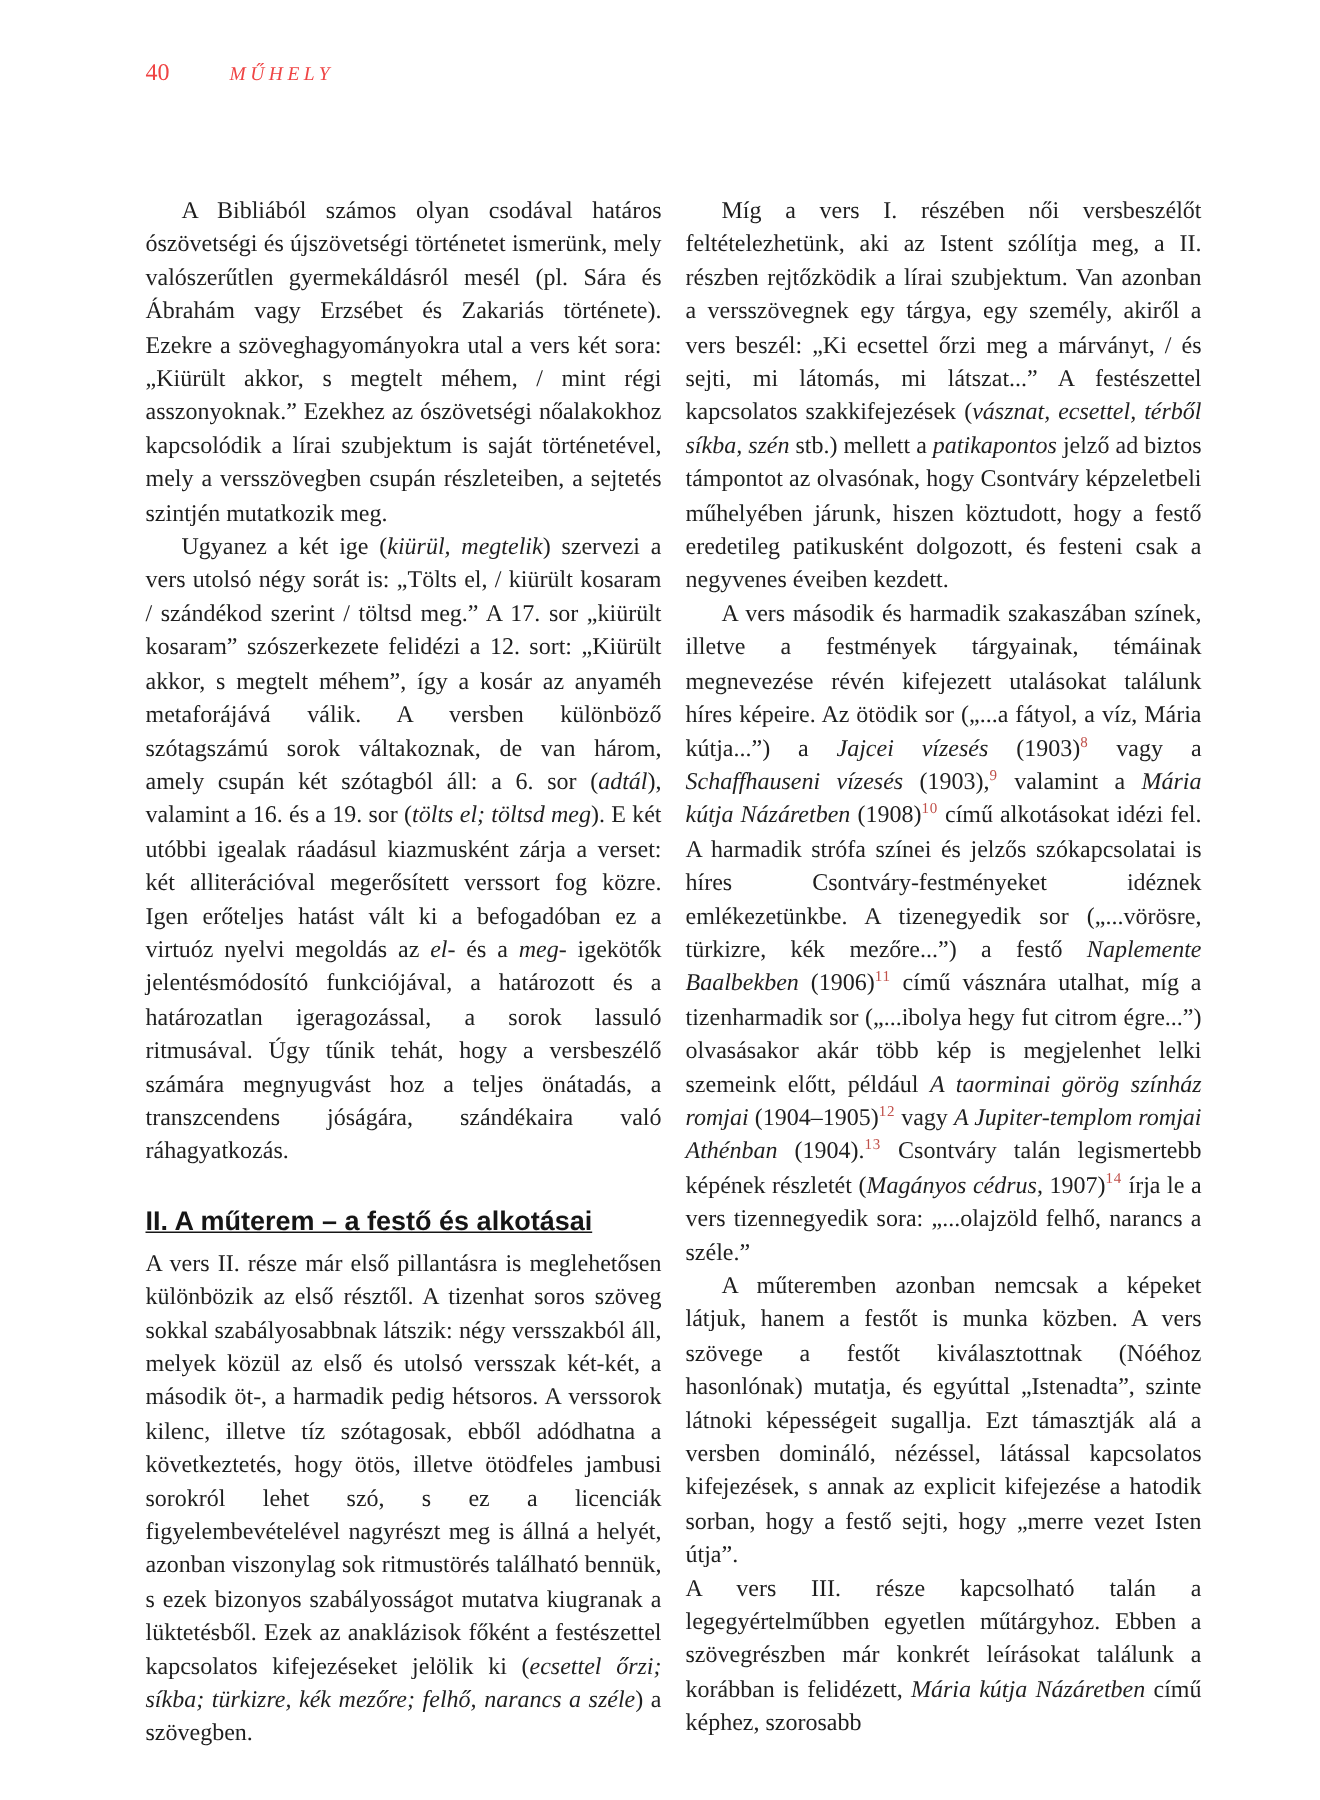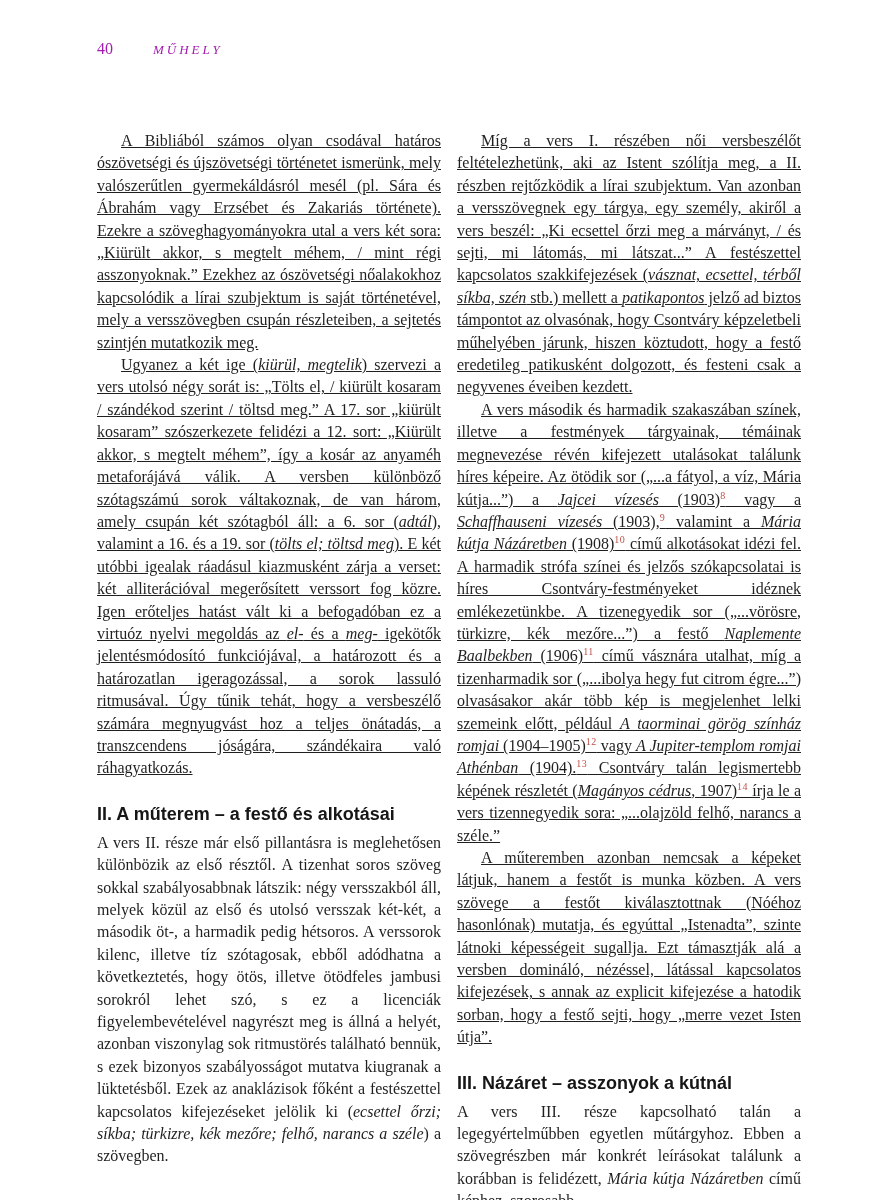--- a/index.html
+++ b/index.html
@@ -14,22 +14,22 @@
     background: #ffffff;
     overflow: hidden;
     font-family: "Liberation Serif", serif;
     color: #1f1f1f;
   }
   .page-header {
     position: absolute;
     top: 40px;
     left: 97px;
     display: flex;
-    align-items: flex-end;
-    color: #a21caf;
+    align-items: center;
+    color: #ef4444;
   }
   .page-number {
     font-size: 16px;
     font-family: "Liberation Serif", serif;
   }
   .journal-title {
     margin-left: 40px;
     font-size: 13px;
     font-style: italic;
     letter-spacing: 3px;
@@ -48,30 +48,30 @@
     flex: 0 0 344px;
   }
   .col p {
     margin: 0;
     font-size: 16px;
     line-height: 22.4px;
     text-align: justify;
   }
   .col p.ind {
     text-indent: 1.5em;
-    text-decoration: underline;
   }
   .col h2 {
     font-family: "Liberation Sans", sans-serif;
     font-weight: bold;
     font-size: 18px;
     line-height: 22px;
     color: #161616;
     margin: 23px 0 7px 0;
     text-align: left;
+    text-decoration: underline;
   }
   .it {
     font-style: italic;
   }
   sup.fn {
     color: #c0504a;
     font-size: 10px;
     line-height: 0;
     vertical-align: super;
     letter-spacing: 0.5px;
@@ -89,17 +89,16 @@
     <div class="col">
         <p class="ind"><span>A Bibliából számos olyan csodával határos ószövetségi és újszövetségi történetet ismerünk, mely valószerűtlen gyermekáldásról mesél (pl. Sára és Ábrahám vagy Erzsébet és Zakariás története). Ezekre a szöveghagyományokra utal a vers két sora: „Kiürült akkor, s megtelt méhem, / mint régi asszonyoknak.” Ezekhez az ószövetségi nőalakokhoz kapcsolódik a lírai szubjektum is saját történetével, mely a versszövegben csupán részleteiben, a sejtetés szintjén mutatkozik meg.</span></p>
         <p class="ind"><span>Ugyanez a két ige (</span><span class="it">kiürül, megtelik</span><span>) szervezi a vers utolsó négy sorát is: „Tölts el, / kiürült kosaram / szándékod szerint / töltsd meg.” A 17. sor „kiürült kosaram” szószerkezete felidézi a 12. sort: „Kiürült akkor, s megtelt méhem”, így a kosár az anyaméh metaforájává válik. A versben különböző szótagszámú sorok váltakoznak, de van három, amely csupán két szótagból áll: a 6. sor (</span><span class="it">adtál</span><span>), valamint a 16. és a 19. sor (</span><span class="it">tölts el; töltsd meg</span><span>). E két utóbbi igealak ráadásul kiazmusként zárja a verset: két alliterációval megerősített verssort fog közre. Igen erőteljes hatást vált ki a befogadóban ez a virtuóz nyelvi megoldás az </span><span class="it">el-</span><span> és a </span><span class="it">meg-</span><span> igekötők jelentésmódosító funkciójával, a határozott és a határozatlan igeragozással, a sorok lassuló ritmusával. Úgy tűnik tehát, hogy a versbeszélő számára megnyugvást hoz a teljes önátadás, a transzcendens jóságára, szándékaira való ráhagyatkozás.</span></p>
         <h2>II. A műterem – a festő és alkotásai</h2>
         <p><span>A vers II. része már első pillantásra is meglehetősen különbözik az első résztől. A tizenhat soros szöveg sokkal szabályosabbnak látszik: négy versszakból áll, melyek közül az első és utolsó versszak két-két, a második öt-, a harmadik pedig hétsoros. A verssorok kilenc, illetve tíz szótagosak, ebből adódhatna a következtetés, hogy ötös, illetve ötödfeles jambusi sorokról lehet szó, s ez a licenciák figyelembevételével nagyrészt meg is állná a helyét, azonban viszonylag sok ritmustörés található bennük, s ezek bizonyos szabályosságot mutatva kiugranak a lüktetésből. Ezek az anaklázisok főként a festészettel kapcsolatos kifejezéseket jelölik ki (</span><span class="it">ecsettel őrzi; síkba; türkizre, kék mezőre; felhő, narancs a széle</span><span>) a szövegben.</span></p>
       </div>
     <div class="col">
         <p class="ind"><span>Míg a vers I. részében női versbeszélőt feltételezhetünk, aki az Istent szólítja meg, a II. részben rejtőzködik a lírai szubjektum. Van azonban a versszövegnek egy tárgya, egy személy, akiről a vers beszél: „Ki ecsettel őrzi meg a márványt, / és sejti, mi látomás, mi látszat...” A festészettel kapcsolatos szakkifejezések (</span><span class="it">vásznat, ecsettel, térből síkba, szén</span><span> stb.) mellett a </span><span class="it">patikapontos</span><span> jelző ad biztos támpontot az olvasónak, hogy Csontváry képzeletbeli műhelyében járunk, hiszen köztudott, hogy a festő eredetileg patikusként dolgozott, és festeni csak a negyvenes éveiben kezdett.</span></p>
         <p class="ind"><span>A vers második és harmadik szakaszában színek, illetve a festmények tárgyainak, témáinak megnevezése révén kifejezett utalásokat találunk híres képeire. Az ötödik sor („...a fátyol, a víz, Mária kútja...”) a </span><span class="it">Jajcei vízesés</span><span> (1903)</span><sup class="fn">8</sup><span> vagy a </span><span class="it">Schaffhauseni vízesés</span><span> (1903),</span><sup class="fn">9</sup><span> valamint a </span><span class="it">Mária kútja Názáretben</span><span> (1908)</span><sup class="fn">10</sup><span> című alkotásokat idézi fel. A harmadik strófa színei és jelzős szókapcsolatai is híres Csontváry-festményeket idéznek emlékezetünkbe. A tizenegyedik sor („...vörösre, türkizre, kék mezőre...”) a festő </span><span class="it">Naplemente Baalbekben</span><span> (1906)</span><sup class="fn">11</sup><span> című vásznára utalhat, míg a tizenharmadik sor („...ibolya hegy fut citrom égre...”) olvasásakor akár több kép is megjelenhet lelki szemeink előtt, például </span><span class="it">A taorminai görög színház romjai</span><span> (1904–1905)</span><sup class="fn">12</sup><span> vagy </span><span class="it">A Jupiter-templom romjai Athénban</span><span> (1904).</span><sup class="fn">13</sup><span> Csontváry talán legismertebb képének részletét (</span><span class="it">Magányos cédrus</span><span>, 1907)</span><sup class="fn">14</sup><span> írja le a vers tizennegyedik sora: „...olajzöld felhő, narancs a széle.”</span></p>
         <p class="ind"><span>A műteremben azonban nemcsak a képeket látjuk, hanem a festőt is munka közben. A vers szövege a festőt kiválasztottnak (Nóéhoz hasonlónak) mutatja, és egyúttal „Istenadta”, szinte látnoki képességeit sugallja. Ezt támasztják alá a versben domináló, nézéssel, látással kapcsolatos kifejezések, s annak az explicit kifejezése a hatodik sorban, hogy a festő sejti, hogy „merre vezet Isten útja”.</span></p>
-        <h2>III. Názáret – asszonyok a kútnál</h2>
         <p><span>A vers III. része kapcsolható talán a legegyértelműbben egyetlen műtárgyhoz. Ebben a szövegrészben már konkrét leírásokat találunk a korábban is felidézett, </span><span class="it">Mária kútja Názáretben</span><span> című képhez, szorosabb</span></p>
       </div>
   </main>
 </div>
 
 </body></html>

